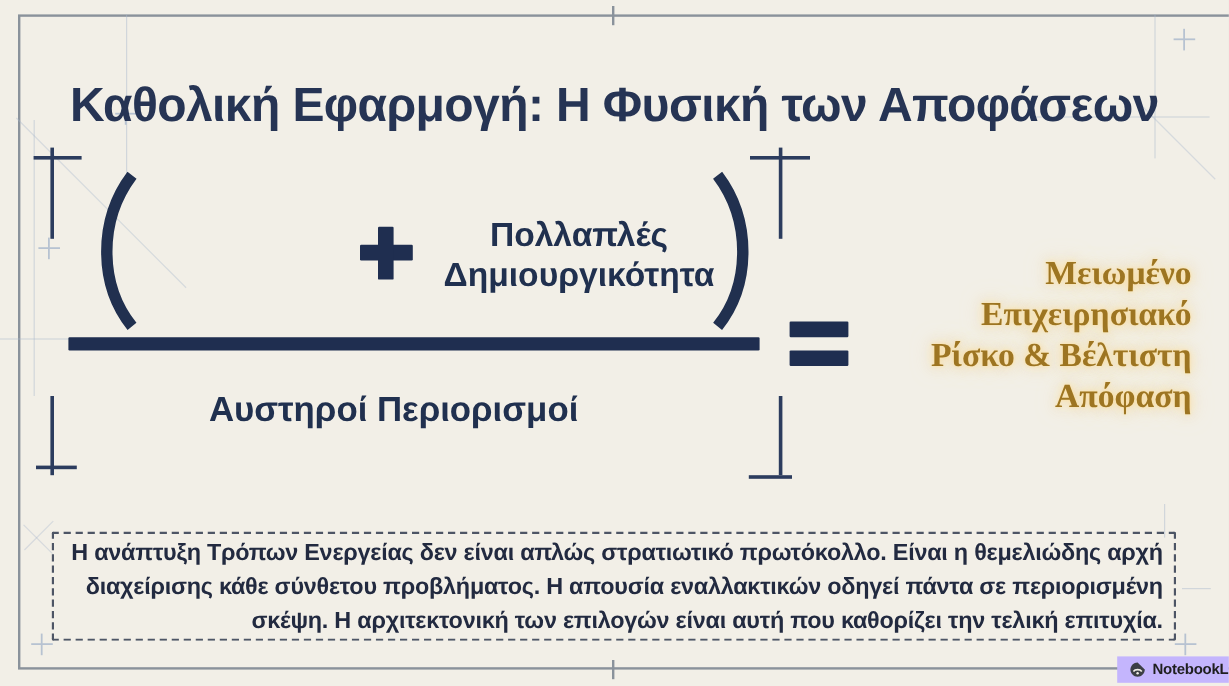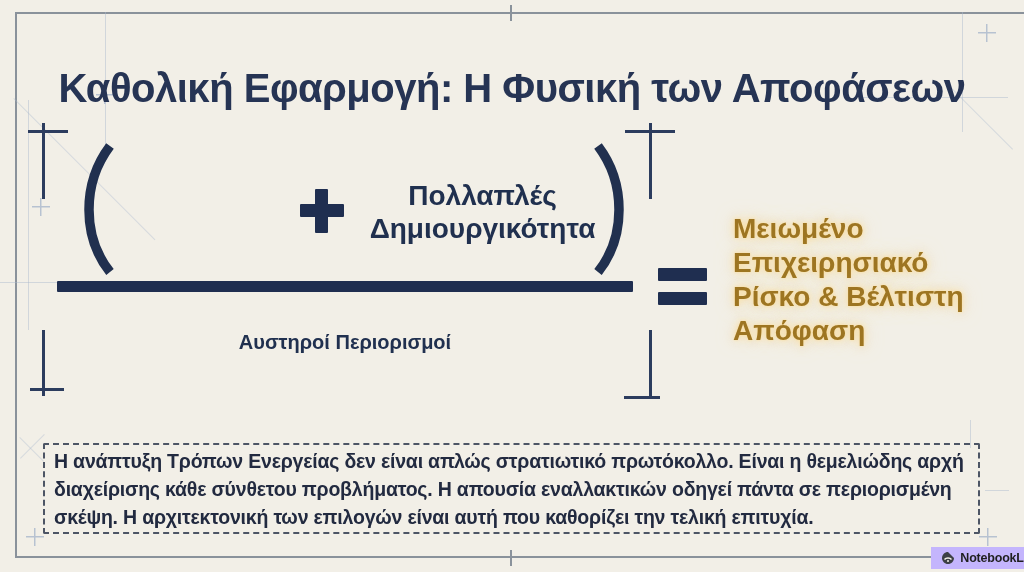--- a/index.html
+++ b/index.html
@@ -29,33 +29,34 @@
     position:absolute;left:0;top:38px;width:1024px;text-align:center;
     font-size:40px;line-height:46px;font-weight:700;color:#263454;
     letter-spacing:-.5px;
   }
   .preline{white-space:pre-line;}
   .term{
     position:absolute;text-align:center;font-weight:700;color:#20304f;
   }
   .term1{left:103px;top:158px;width:185px;font-size:28px;line-height:32px;}
   .term2{left:355px;top:179px;width:255px;font-size:28px;line-height:33px;}
-  .denominator{left:57px;top:326px;width:576px;font-size:20px;line-height:32px;}
+  .denominator{left:40px;top:326px;width:576px;font-size:29px;line-height:32px;}
   .result{
-    position:absolute;left:733px;top:212px;width:260px;text-align:left;
+    position:absolute;left:733px;top:212px;width:260px;text-align:right;
     font-size:28px;line-height:34px;font-weight:700;color:#9d7522;
     text-shadow:0 0 2px rgba(255,223,150,.9),0 0 9px rgba(250,215,140,.85),0 0 18px rgba(247,222,165,.6);
+    font-family:Liberation Serif, serif;
   }
   .note-box{
     position:absolute;left:43px;top:443px;width:937px;height:91px;
     box-sizing:border-box;border:2px dashed #4d5565;border-radius:2px;
     display:flex;align-items:center;justify-content:center;
   }
   .note-text{
-    width:915px;text-align:left;font-size:19.5px;line-height:28px;
+    width:915px;text-align:right;font-size:19.5px;line-height:28px;
     font-weight:700;color:#222a40;letter-spacing:-.2px;
   }
   .watermark{
     position:absolute;right:10px;top:547px;height:22px;
     display:flex;align-items:center;gap:5px;padding-left:10px;
     background:#c4b5fd;
   }
   .watermark-label{font-size:12.5px;font-weight:700;color:#1f1f1f;letter-spacing:-.2px;}
   .paren{position:absolute;}
 </style>

